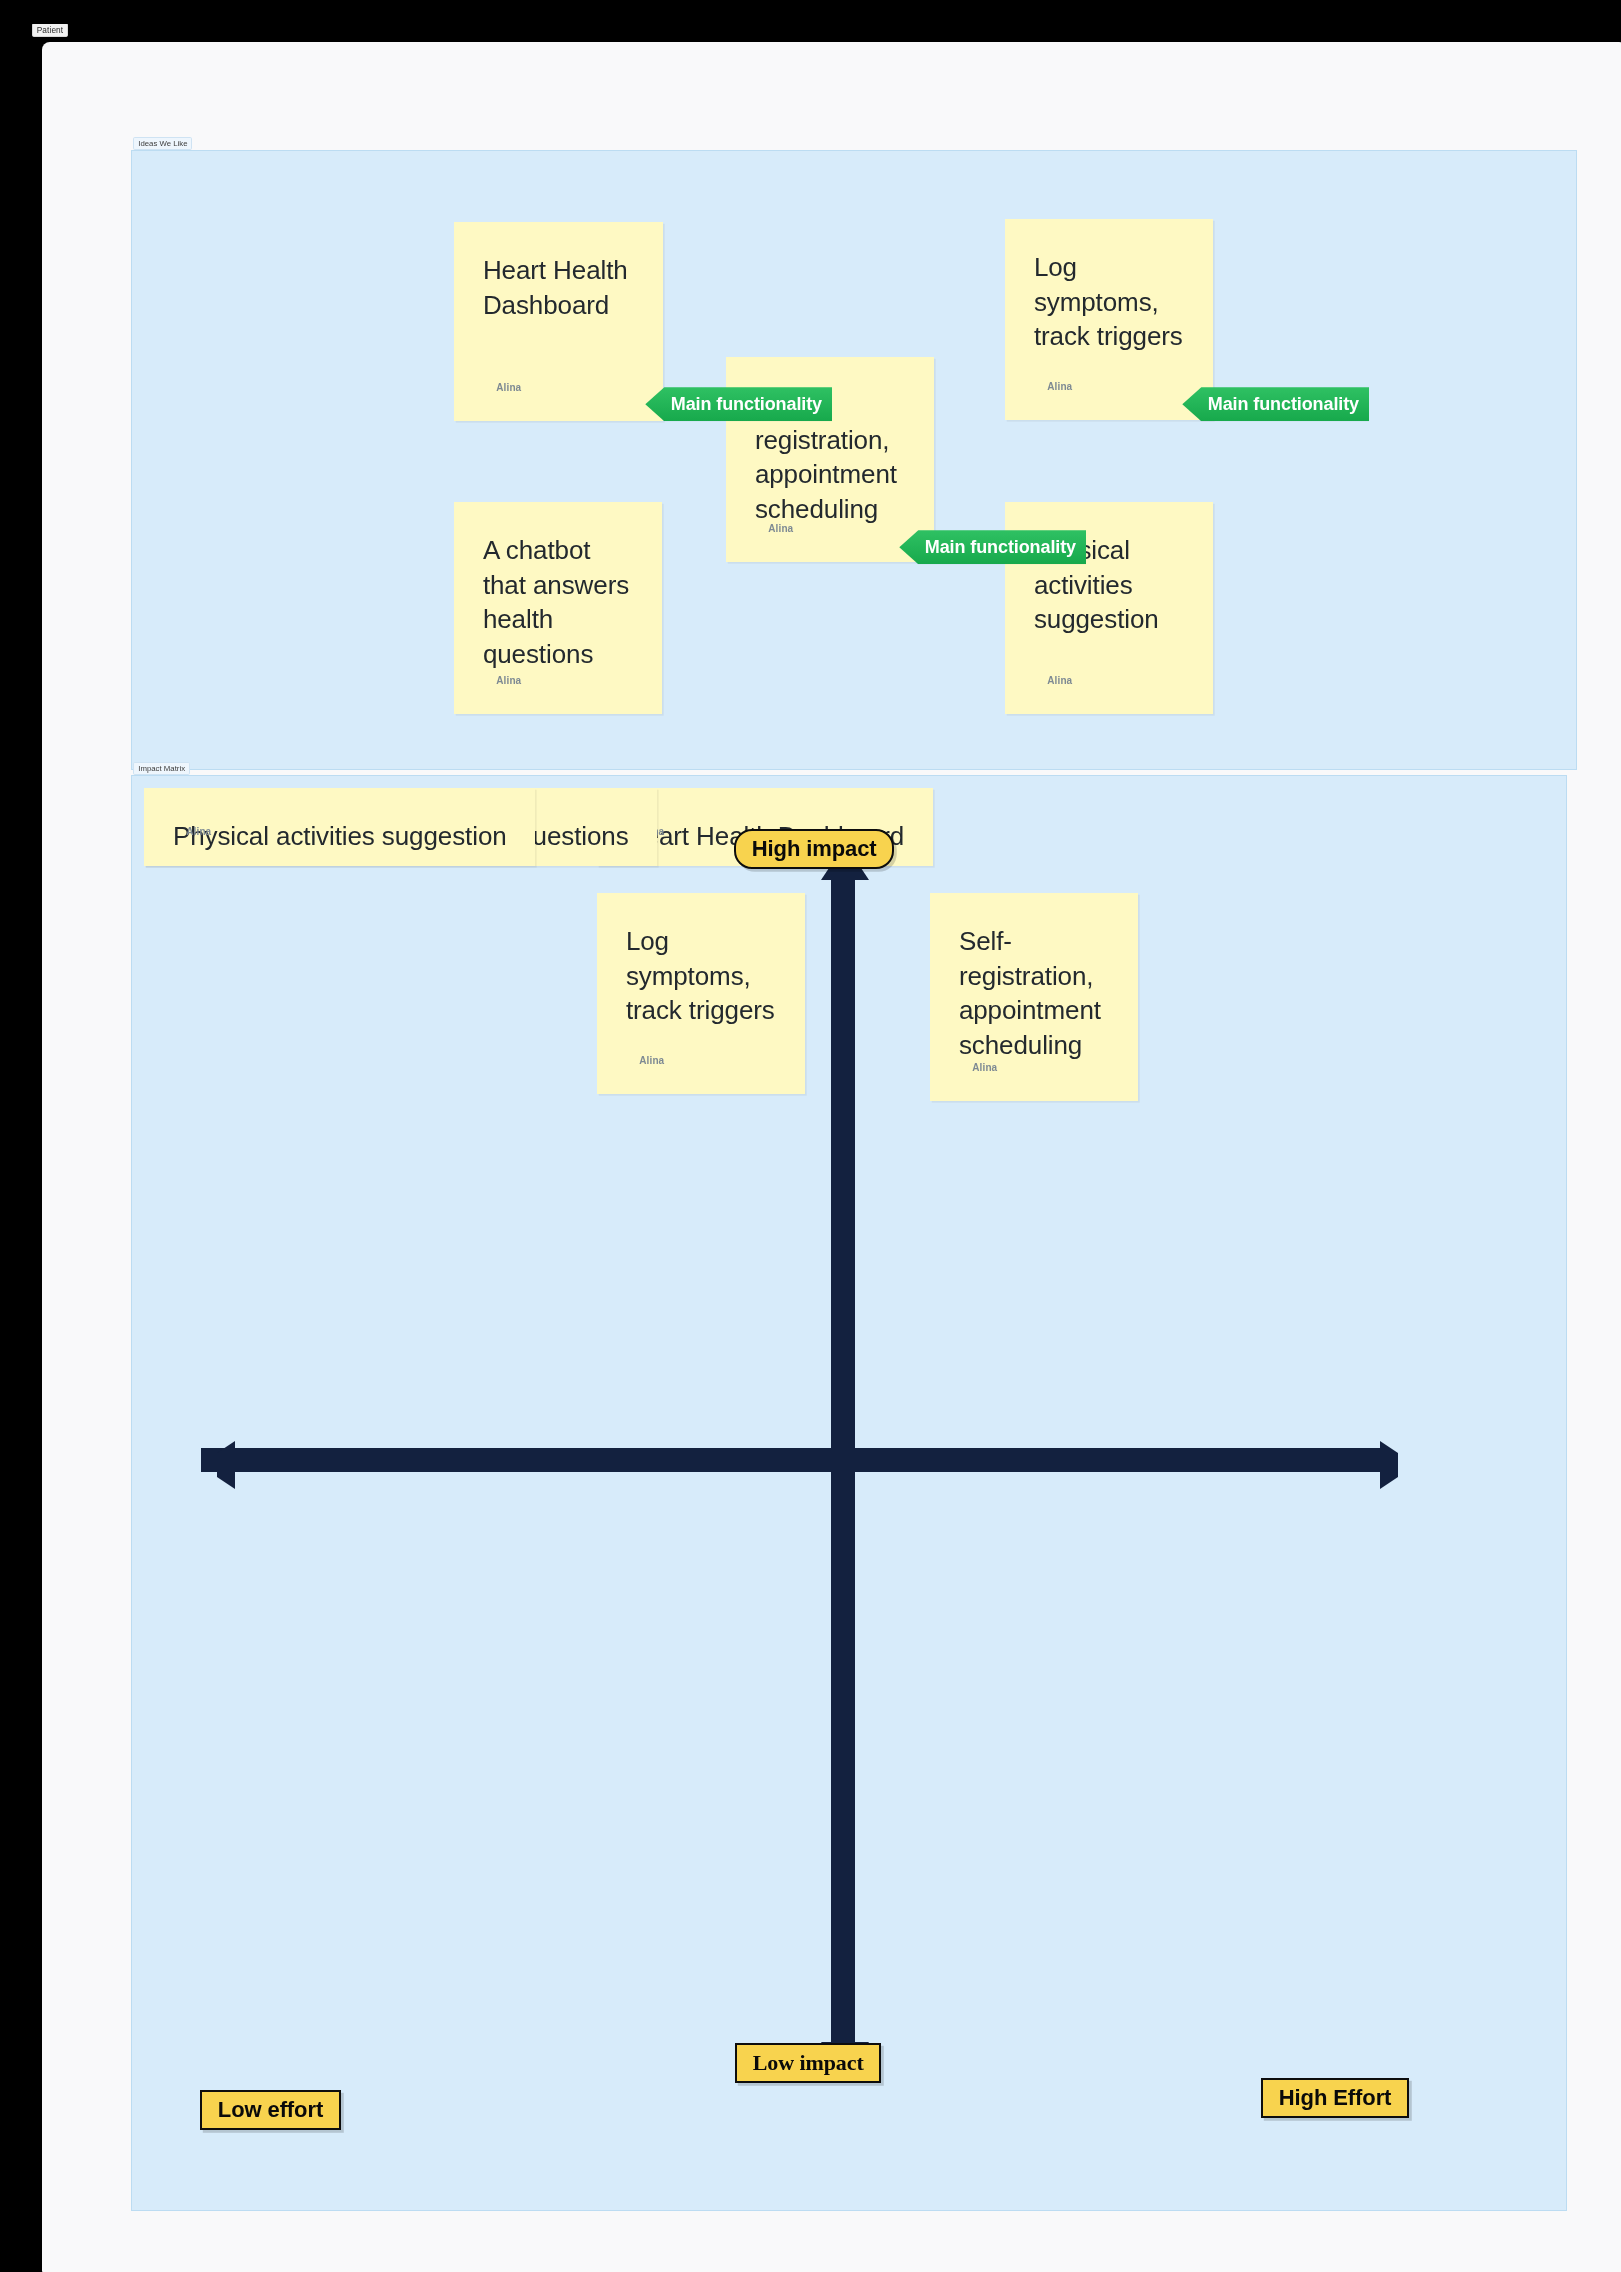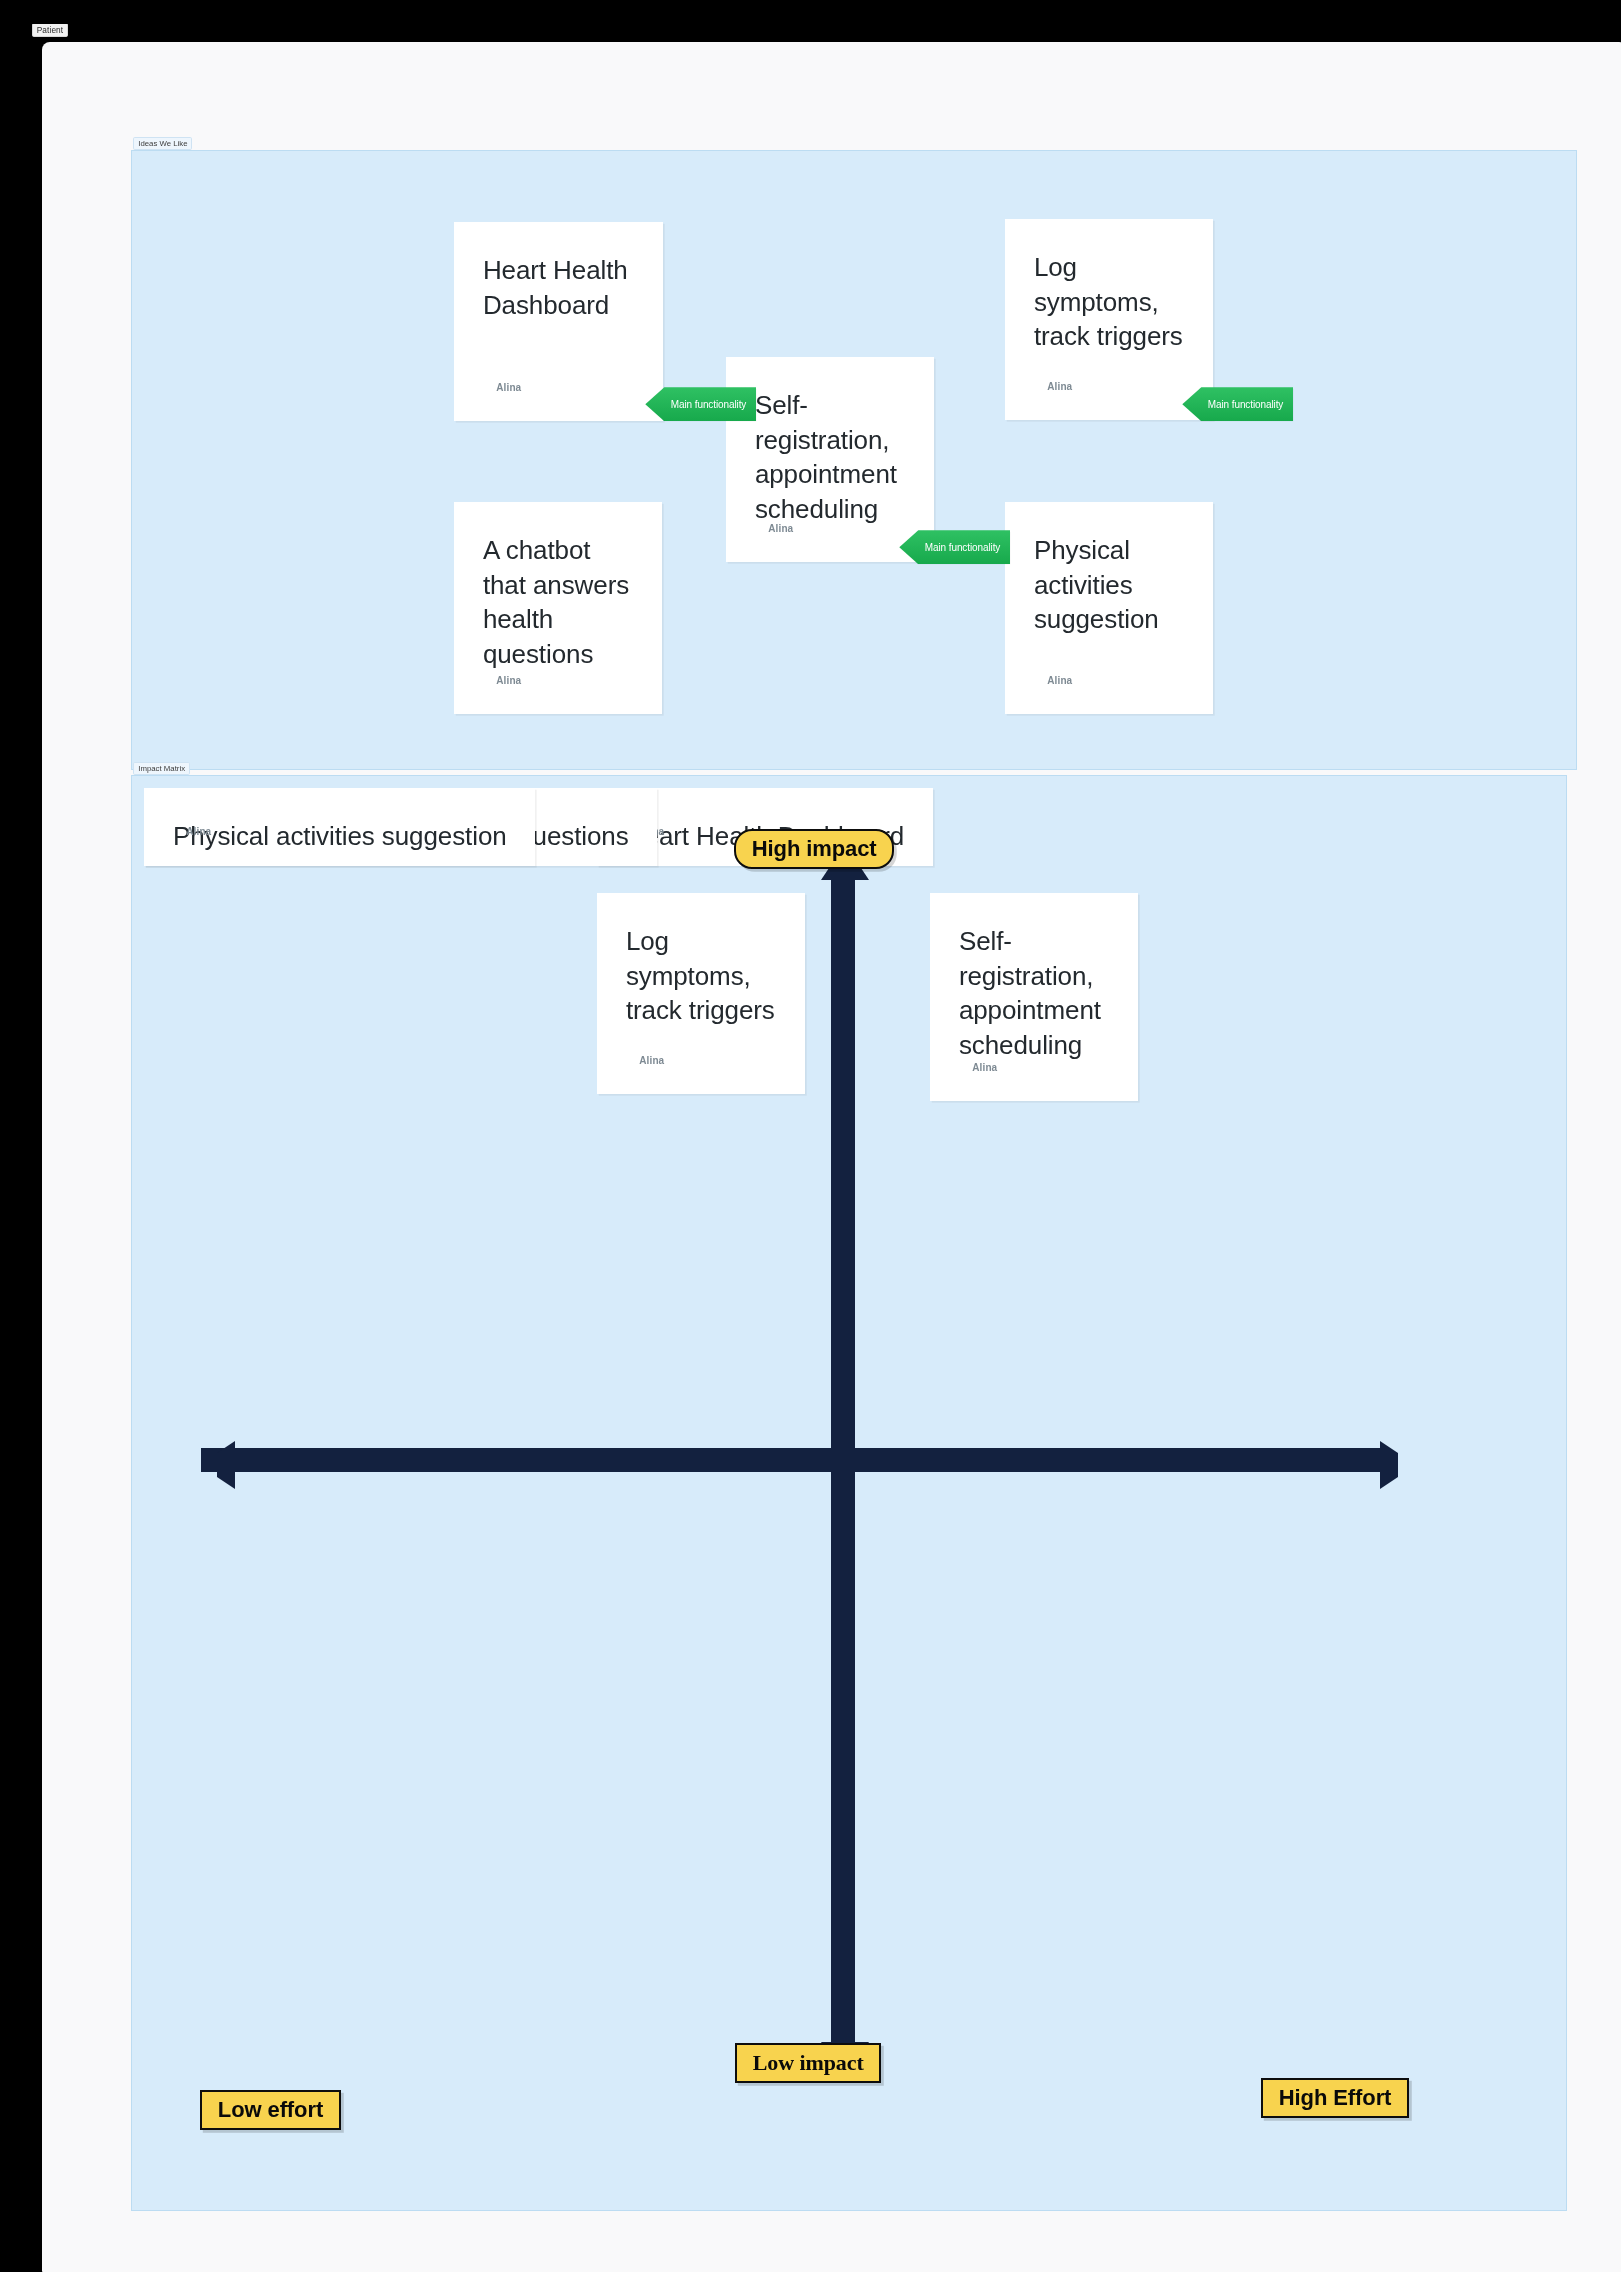--- a/index.html
+++ b/index.html
@@ -64,21 +64,21 @@
     padding: 1.1px 3.9px;
     white-space: nowrap;
   }
 
   #frame-ideas  { left: 89px; top: 80px;  width: 1446px; height: 620px; margin-top: 28px; }
   #frame-matrix { left: 89px; top: 733px; width: 1436px; height: 1436px; }
 
   
   .sticky {
     position: absolute;
-    background: #ffffff;
+    background: #fef9c3;
     box-shadow: 1.7px 1.7px 0 rgba(0,0,0,0.055);
     padding: 19px 16.6px 0 16.6px;
   }
 
   .sticky-text {
     font-size: 26px;
     line-height: 1.33;
     color: #23292e;
     font-weight: 400;
     letter-spacing: -0.1px;
@@ -98,22 +98,22 @@
   
   .tag-main {
     position: absolute;
     height: 34px;
     display: flex;
     align-items: center;
     justify-content: flex-end;
     padding: 0 10px 0 25.5px;
     background: linear-gradient(180deg,#2fc163 0%,#17a94c 100%);
     color: #ffffff;
-    font-size: 10px;
-    font-weight: 400;
+    font-size: 18px;
+    font-weight: 700;
     letter-spacing: -0.1px;
     white-space: nowrap;
     clip-path: polygon(0% 50%, 19px 0%, 100% 0%, 100% 100%, 19px 100%);
     filter: drop-shadow(1.7px 2.2px 0 rgba(0,0,0,0.10));
     z-index: 6;
   }
 
   
   #note-heart-1  { left: 322px;  top: 71px; width: 209px; height: 199px; }
   #note-log-1    { left: 873px; top: 68px; width: 208px; height: 201px; }

